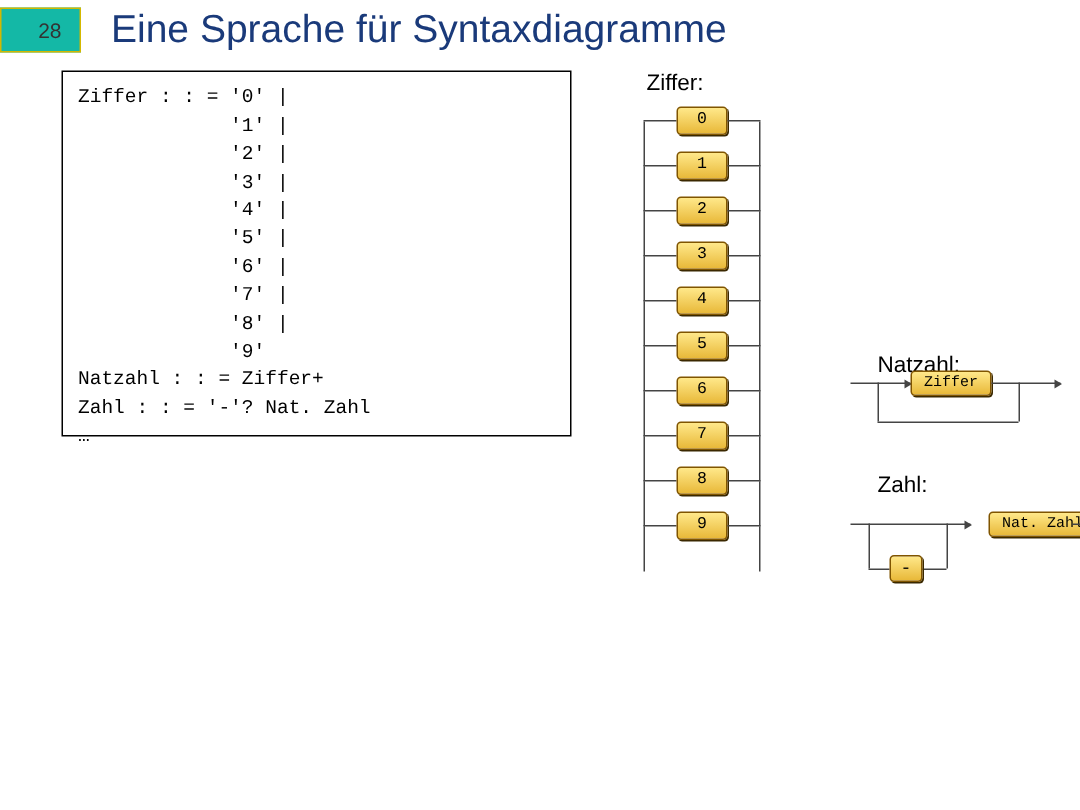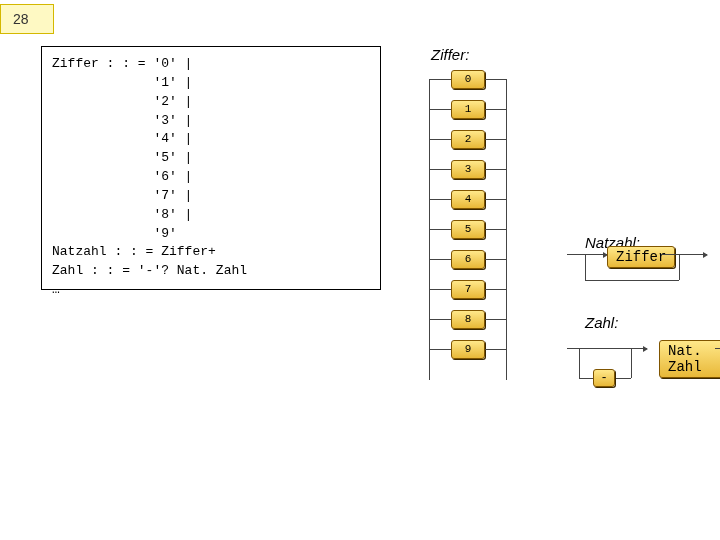--- a/index.html
+++ b/index.html
@@ -10,26 +10,26 @@
     position: relative;
     overflow: hidden;
   }
   .header {
     display: flex;
     align-items: center;
     gap: 20px;
     padding: 4px 0 6px 0;
   }
   .slide-num {
-    background: #fef9c3;
+    background: #14b8a6;
     color: #333;
     font-size: 14px;
     padding: 6px 12px;
     width: 54px;
-    text-align: left;
+    text-align: right;
     display: inline-block;
     border: 1px solid #d4b800;
   }
   .title {
     color: #1a3a7a;
     font-size: 26px;
     font-weight: 500;
   }
   .content {
     display: flex;
@@ -49,21 +49,20 @@
   }
   .diagrams {
     flex: 1;
     position: relative;
   }
   .diag-label {
     font-size: 15px;
     font-weight: 500;
     color: #000;
     position: absolute;
-    font-style: italic;
   }
   .col-ziffer {
     position: absolute;
     left: 54px;
     top: 24px;
     display: flex;
     flex-direction: column;
     gap: 11px;
   }
   .digit-node {
@@ -96,21 +95,21 @@
     height: 30px;
     top: 0;
   }
   .rail-left::before { left: 0; }
   .rail-right::after { right: 0; }
   .node-box {
     background: linear-gradient(#ffe88a, #e8b838);
     border: 1px solid #805500;
     border-radius: 3px;
     box-shadow: 1px 1px 0 #3a2800;
-    font-size: 14px;
+    font-size: 10px;
     font-family: "Courier New", monospace;
     padding: 2px 8px;
     display: inline-block;
   }
   .wire {
     position: absolute;
     border-top: 1px solid #444;
   }
   .vwire {
     position: absolute;
@@ -133,20 +132,21 @@
     font-size: 12px; line-height:16px; text-align:center;
     font-family: "Courier New", monospace;
     position:absolute;
   }
 </style>
 </head>
 <body>
 
 <div class="header">
   <span class="slide-num">28</span>
+  <span class="title">Eine Sprache für Syntaxdiagramme</span>
 </div>
 
 <div class="content">
   <div class="code-box">Ziffer : : = '0' |
              '1' |
              '2' |
              '3' |
              '4' |
              '5' |
              '6' |

